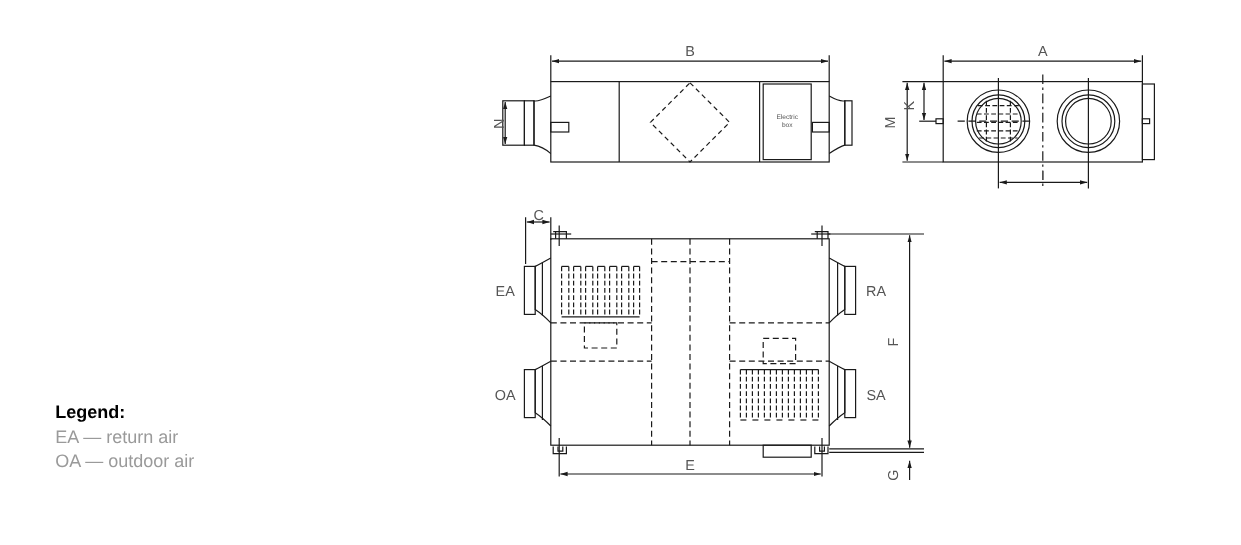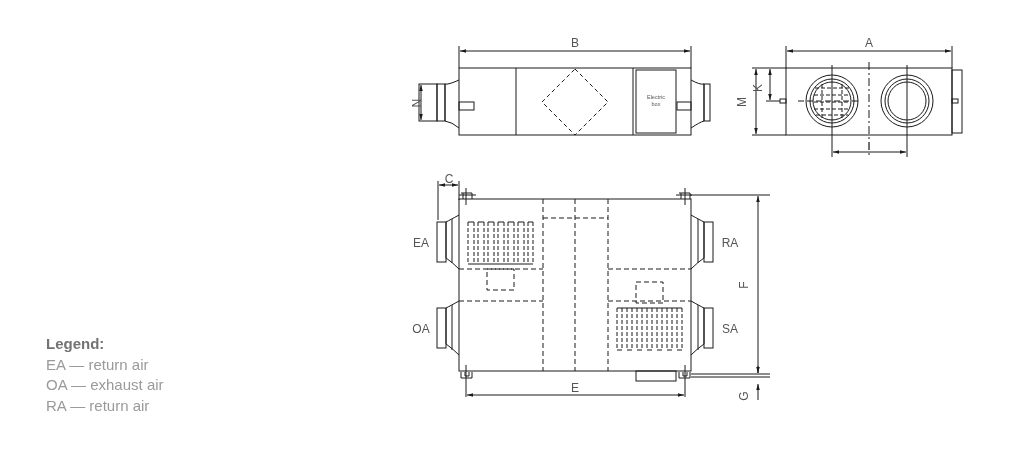--- a/index.html
+++ b/index.html
@@ -1,29 +1,28 @@
 <!DOCTYPE html>
 <html><head>
 <meta charset="utf-8">
 <style>
   html, body { margin: 0; padding: 0; background: #ffffff; }
   body { width: 1034px; height: 454px; position: relative; overflow: hidden; font-family: "Liberation Sans", sans-serif; }
   .legend { position: absolute; left: 46px; top: 334px; color: #9a9a9a; font-size: 15px; line-height: 20.5px; }
-  .legend-title { font-weight: bold; color: #737373; font-size: 15px; }
+  .legend-title { font-weight: bold; color: #000000; font-size: 15px; }
   svg.drawing { position: absolute; left: 0; top: 0; }
   svg text { font-family: "Liberation Sans", sans-serif; fill: #555; }
 </style>
 </head>
 <body>
 
 <div class="legend">
   <div class="legend-title">Legend:</div>
   <div>EA — return air</div>
-  <div>OA — exhaust air</div>
-  <div>RA — return air</div>
+  <div>OA — outdoor air</div>
 </div>
 
 <svg class="drawing" width="1034" height="454" viewBox="0 0 1034 454" stroke="#1a1a1a" fill="none" stroke-width="1">
   <defs>
     <marker id="arr" viewBox="0 0 10 10" refX="10" refY="5" markerWidth="6" markerHeight="6" orient="auto-start-reverse">
       <path d="M0,2 L10,5 L0,8 z" fill="#1a1a1a" stroke="none"></path>
     </marker>
   </defs>
 
   <g>

